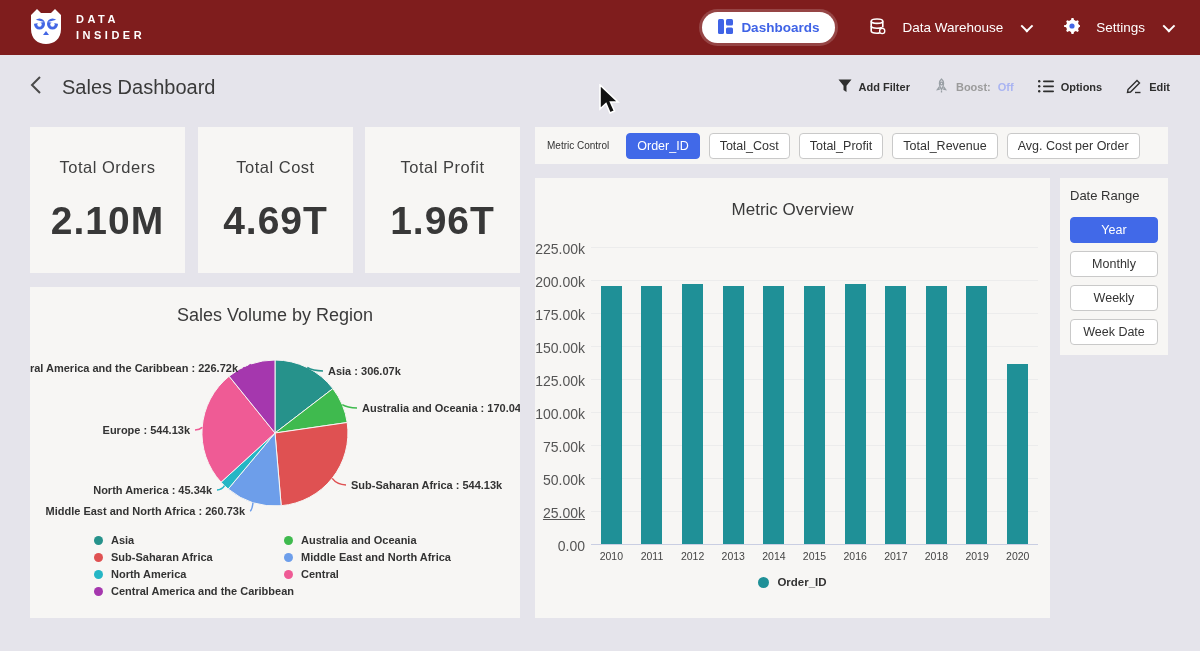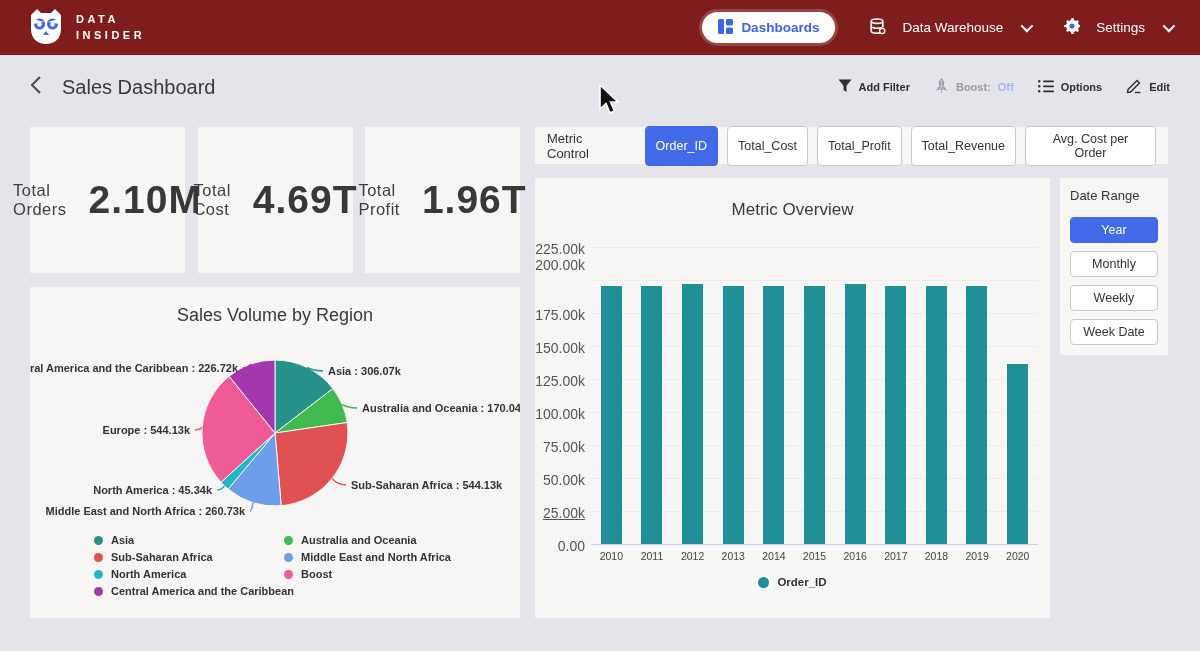--- a/index.html
+++ b/index.html
@@ -27,28 +27,28 @@
                display:flex; align-items:center; padding:0 30px; }
   .page-title { font-size:20px; color:#3a3a3a; margin-left:20px; }
   .sub-actions { margin-left:auto; display:flex; align-items:center; gap:24px; }
   .sub-action { display:flex; align-items:center; gap:7px; font-size:11px; color:#2e2e2e;
                 font-weight:bold; cursor:pointer; }
   .boost-label { color:#9b9b9b; }
   .boost-off { color:#a9b4f2; }
 
   
   .card { position:absolute; background:#f7f6f4; }
-  .kpi { display:flex; align-items:center; justify-content:center; gap:22px; }
+  .kpi { display:flex; flex-direction:column; align-items:center; justify-content:center; gap:22px; }
   .kpi-label { font-size:16.5px; color:#3f3f3f; letter-spacing:0.5px; }
   .kpi-value { font-size:39px; font-weight:bold; color:#383838; letter-spacing:1px; }
 
   
   .metric-bar { left:535px; top:127px; width:633px; height:37px; display:flex;
                 align-items:center; gap:9px; padding:0 12px; }
-  .metric-label { font-size:13px; color:#333; margin-right:8px; }
+  .metric-label { font-size:10px; color:#333; margin-right:8px; }
   .pill-btn { font-size:12.5px; color:#333; background:#fff; border:1px solid #c9c9c9;
               border-radius:4px; padding:5px 10px; cursor:pointer; font-family:inherit; }
   .pill-btn.selected { background:#4169e8; border-color:#4169e8; color:#fff; }
 
   
   .chart-card { left:535px; top:178px; width:515px; height:440px; }
   .chart-title { text-align:center; font-size:17px; color:#3a3a3a; padding-top:22px; }
   .plot { position:absolute; left:56px; top:69px; width:447px; height:297px; }
   .gridline { position:absolute; left:0; width:447px; height:1px; background:#ececec; }
   .gridline.zero { background:#c9cee2; }
@@ -219,21 +219,21 @@
       <button class="pill-btn">Avg. Cost per Order</button>
     </span>
 </div>
 
 <div class="card chart-card">
   <div class="chart-title">Metric Overview</div>
   <div class="plot" id="bar-plot">
       <div class="gridline" style="top: 0px;"></div>
       <div class="ytick" style="top: -6px;">225.00k</div>
       <div class="gridline" style="top: 33px;"></div>
-      <div class="ytick" style="top: 10px;">200.00k</div>
+      <div class="ytick" style="top: 27px;">200.00k</div>
       <div class="gridline" style="top: 66px;"></div>
       <div class="ytick" style="top: 60px;">175.00k</div>
       <div class="gridline" style="top: 99px;"></div>
       <div class="ytick" style="top: 93px;">150.00k</div>
       <div class="gridline" style="top: 132px;"></div>
       <div class="ytick" style="top: 126px;">125.00k</div>
       <div class="gridline" style="top: 165px;"></div>
       <div class="ytick" style="top: 159px;">100.00k</div>
       <div class="gridline" style="top: 198px;"></div>
       <div class="ytick" style="top: 192px;">75.00k</div>
@@ -333,21 +333,21 @@
       <div class="pie-legend-item">
         <span class="pie-legend-dot" style="background:#3fba4e"></span>
         <span class="pie-legend-label">Australia and Oceania</span>
       </div>
       <div class="pie-legend-item">
         <span class="pie-legend-dot" style="background:#6d9eea"></span>
         <span class="pie-legend-label">Middle East and North Africa</span>
       </div>
       <div class="pie-legend-item">
         <span class="pie-legend-dot" style="background:#ef5b95"></span>
-        <span class="pie-legend-label">Boost</span>
+        <span class="pie-legend-label">Central</span>
       </div>
     </div>
 </div>
 
 <div class="cursor">
   <svg width="22" height="32" viewBox="0 0 22 32">
     <path d="M2 1 L2 25 L8 19.5 L12 29 L16.5 27 L12.5 18 L20 18 Z" fill="#111111" stroke="#ffffff" stroke-width="1.6"></path>
   </svg>
 </div>
 

